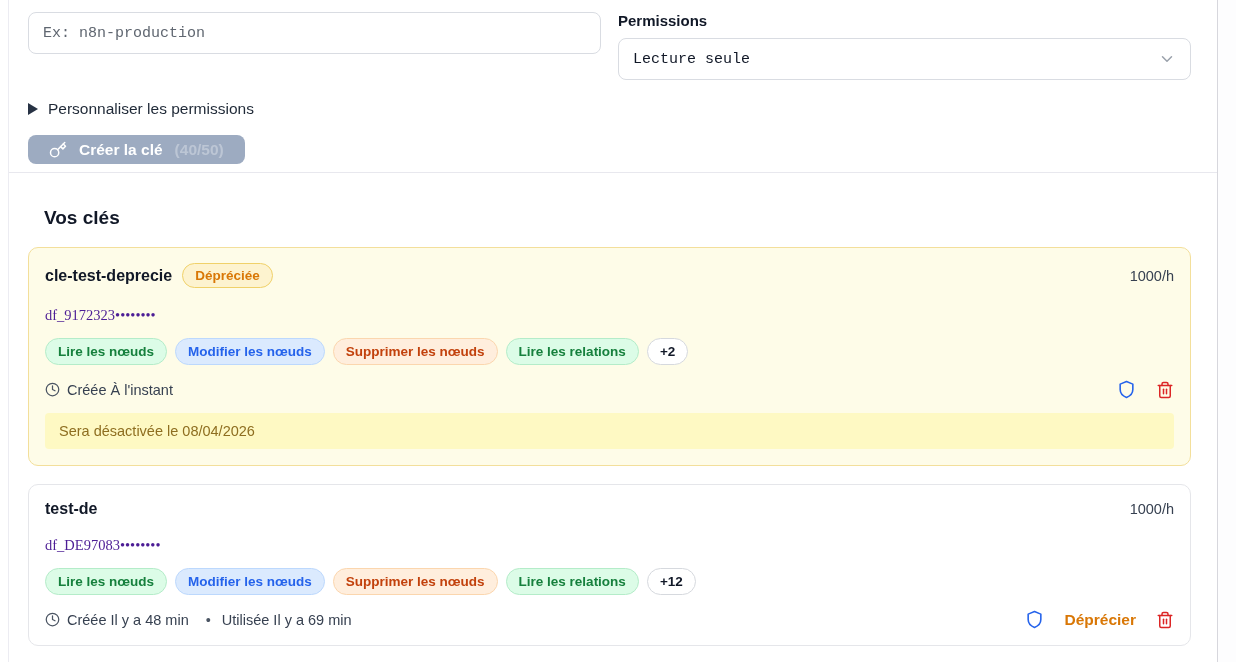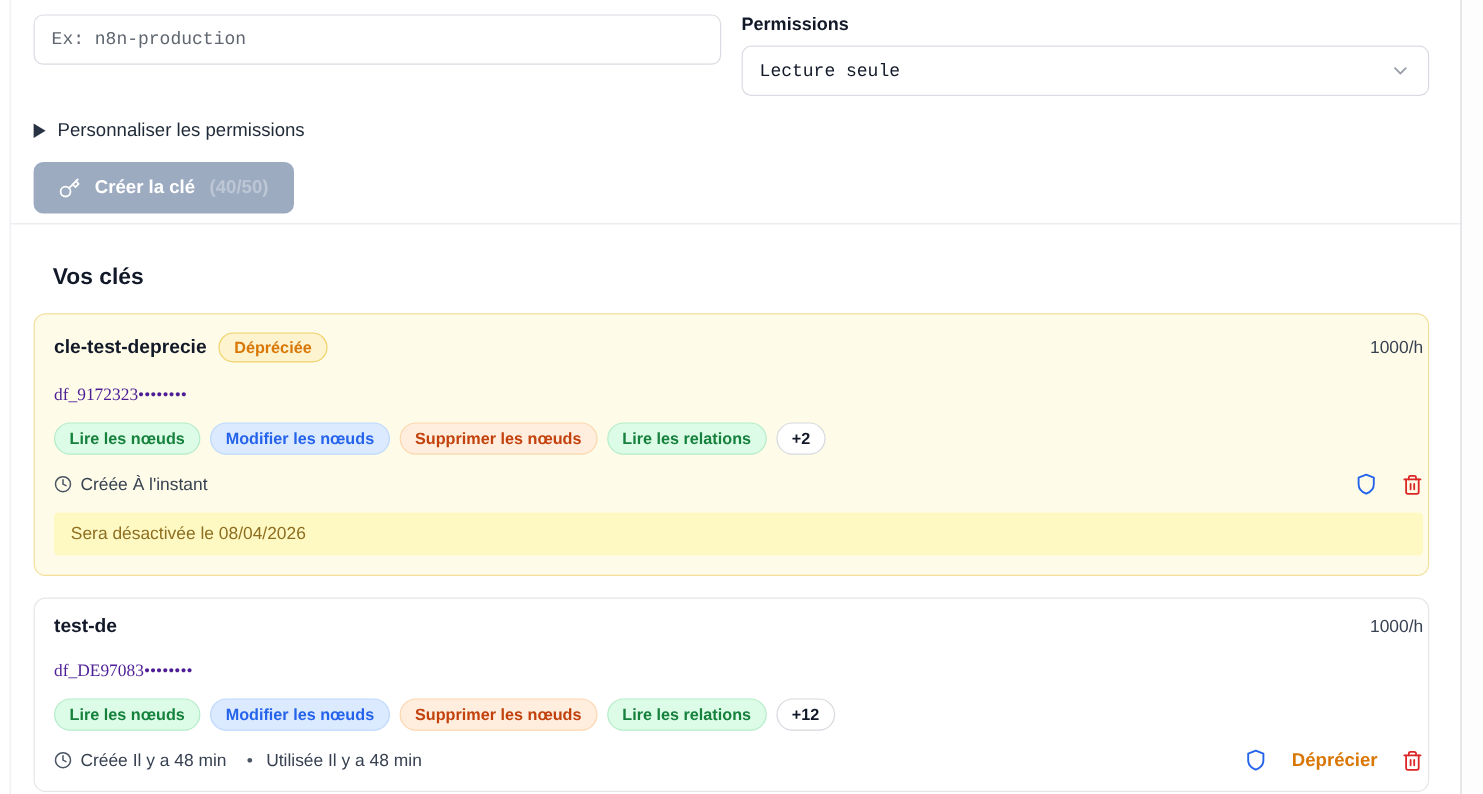--- a/index.html
+++ b/index.html
@@ -21,31 +21,31 @@
   .text-input::placeholder { color:#5f6670; opacity:1; }
   .select { display:flex; align-items:center; justify-content:space-between; cursor:pointer; }
   .select .chev { color:#9aa1ab; display:flex; }
 
   .toggle-row { display:flex; align-items:center; gap:10px; margin-top:20px;
     font-size:15.5px; color:#1f2937; cursor:pointer; }
   .tri { width:0; height:0; border-top:6px solid transparent; border-bottom:6px solid transparent;
     border-left:10px solid #273244; }
 
   .create-btn { margin-top:17px; display:inline-flex; align-items:center; gap:12px;
-    height:43px; padding:0 21px; border:none; border-radius:8px; background:#9dabc1;
+    height:29px; padding:0 21px; border:none; border-radius:8px; background:#9dabc1;
     color:#fff; font-size:15.5px; font-weight:700; font-family:"Liberation Sans", sans-serif;
     cursor:pointer; }
   .create-btn .quota { color:rgba(255,255,255,0.32); font-weight:700; }
 
   .divider { border:none; border-top:1px solid #e8e8ee; margin:8px 0 0 -19px; width:1209px; }
 
   .section-title { margin-top:34px; font-size:19px; font-weight:700; color:#111827;margin-left:16px; }
 
   
-  .key-card { margin-top:18px; border-radius:10px; padding:15px 4px 16px 16px; }
+  .key-card { margin-top:18px; border-radius:10px; padding:15px 16px 16px 16px; }
   .card-warn-style { background:#fefce8; border:1px solid #f3df9b; }
   .card-normal { background:#fff; border:1px solid #e5e6ea; }
 
   .card-top { display:flex; align-items:center; }
   .key-name { font-size:16px; font-weight:700; color:#111827; }
   .status-badge { margin-left:10px; font-size:13.5px; font-weight:700; color:#d97706;
     background:#fdf3cf; border:1px solid #f0d169; border-radius:999px; padding:4px 12px; }
   .rate { margin-left:auto; font-size:14.5px; color:#374151; }
 
   .masked-key { margin-top:19px; font-family:Liberation Serif, serif;
@@ -177,21 +177,21 @@
       <div class="meta-row">
         <div class="meta-left">
           <span class="clock">
             <svg width="15" height="15" viewBox="0 0 24 24" fill="none" stroke="currentColor" stroke-width="2" stroke-linecap="round" stroke-linejoin="round">
                 <circle cx="12" cy="12" r="10"></circle>
                 <polyline points="12 6 12 12 16 14"></polyline>
               </svg>
           </span>
           <span>Créée Il y a 48 min</span>
           <span class="sep">•</span>
-          <span>Utilisée Il y a 48 min</span>
+          <span>Utilisée Il y a 69 min</span>
         </div>
         <div class="actions">
           <button class="icon-btn shield" title="">
             <svg width="19" height="19" viewBox="0 0 24 24" fill="none" stroke="currentColor" stroke-width="2" stroke-linecap="round" stroke-linejoin="round">
                 <path d="M12 2l8 3.2V12c0 5.2-3.6 8.3-8 10-4.4-1.7-8-4.8-8-10V5.2z"></path>
               </svg>
           </button>
           <button class="deprecate-link">Déprécier</button>
           <button class="icon-btn trash" title="">
             <svg width="18" height="18" viewBox="0 0 24 24" fill="none" stroke="currentColor" stroke-width="2" stroke-linecap="round" stroke-linejoin="round">

